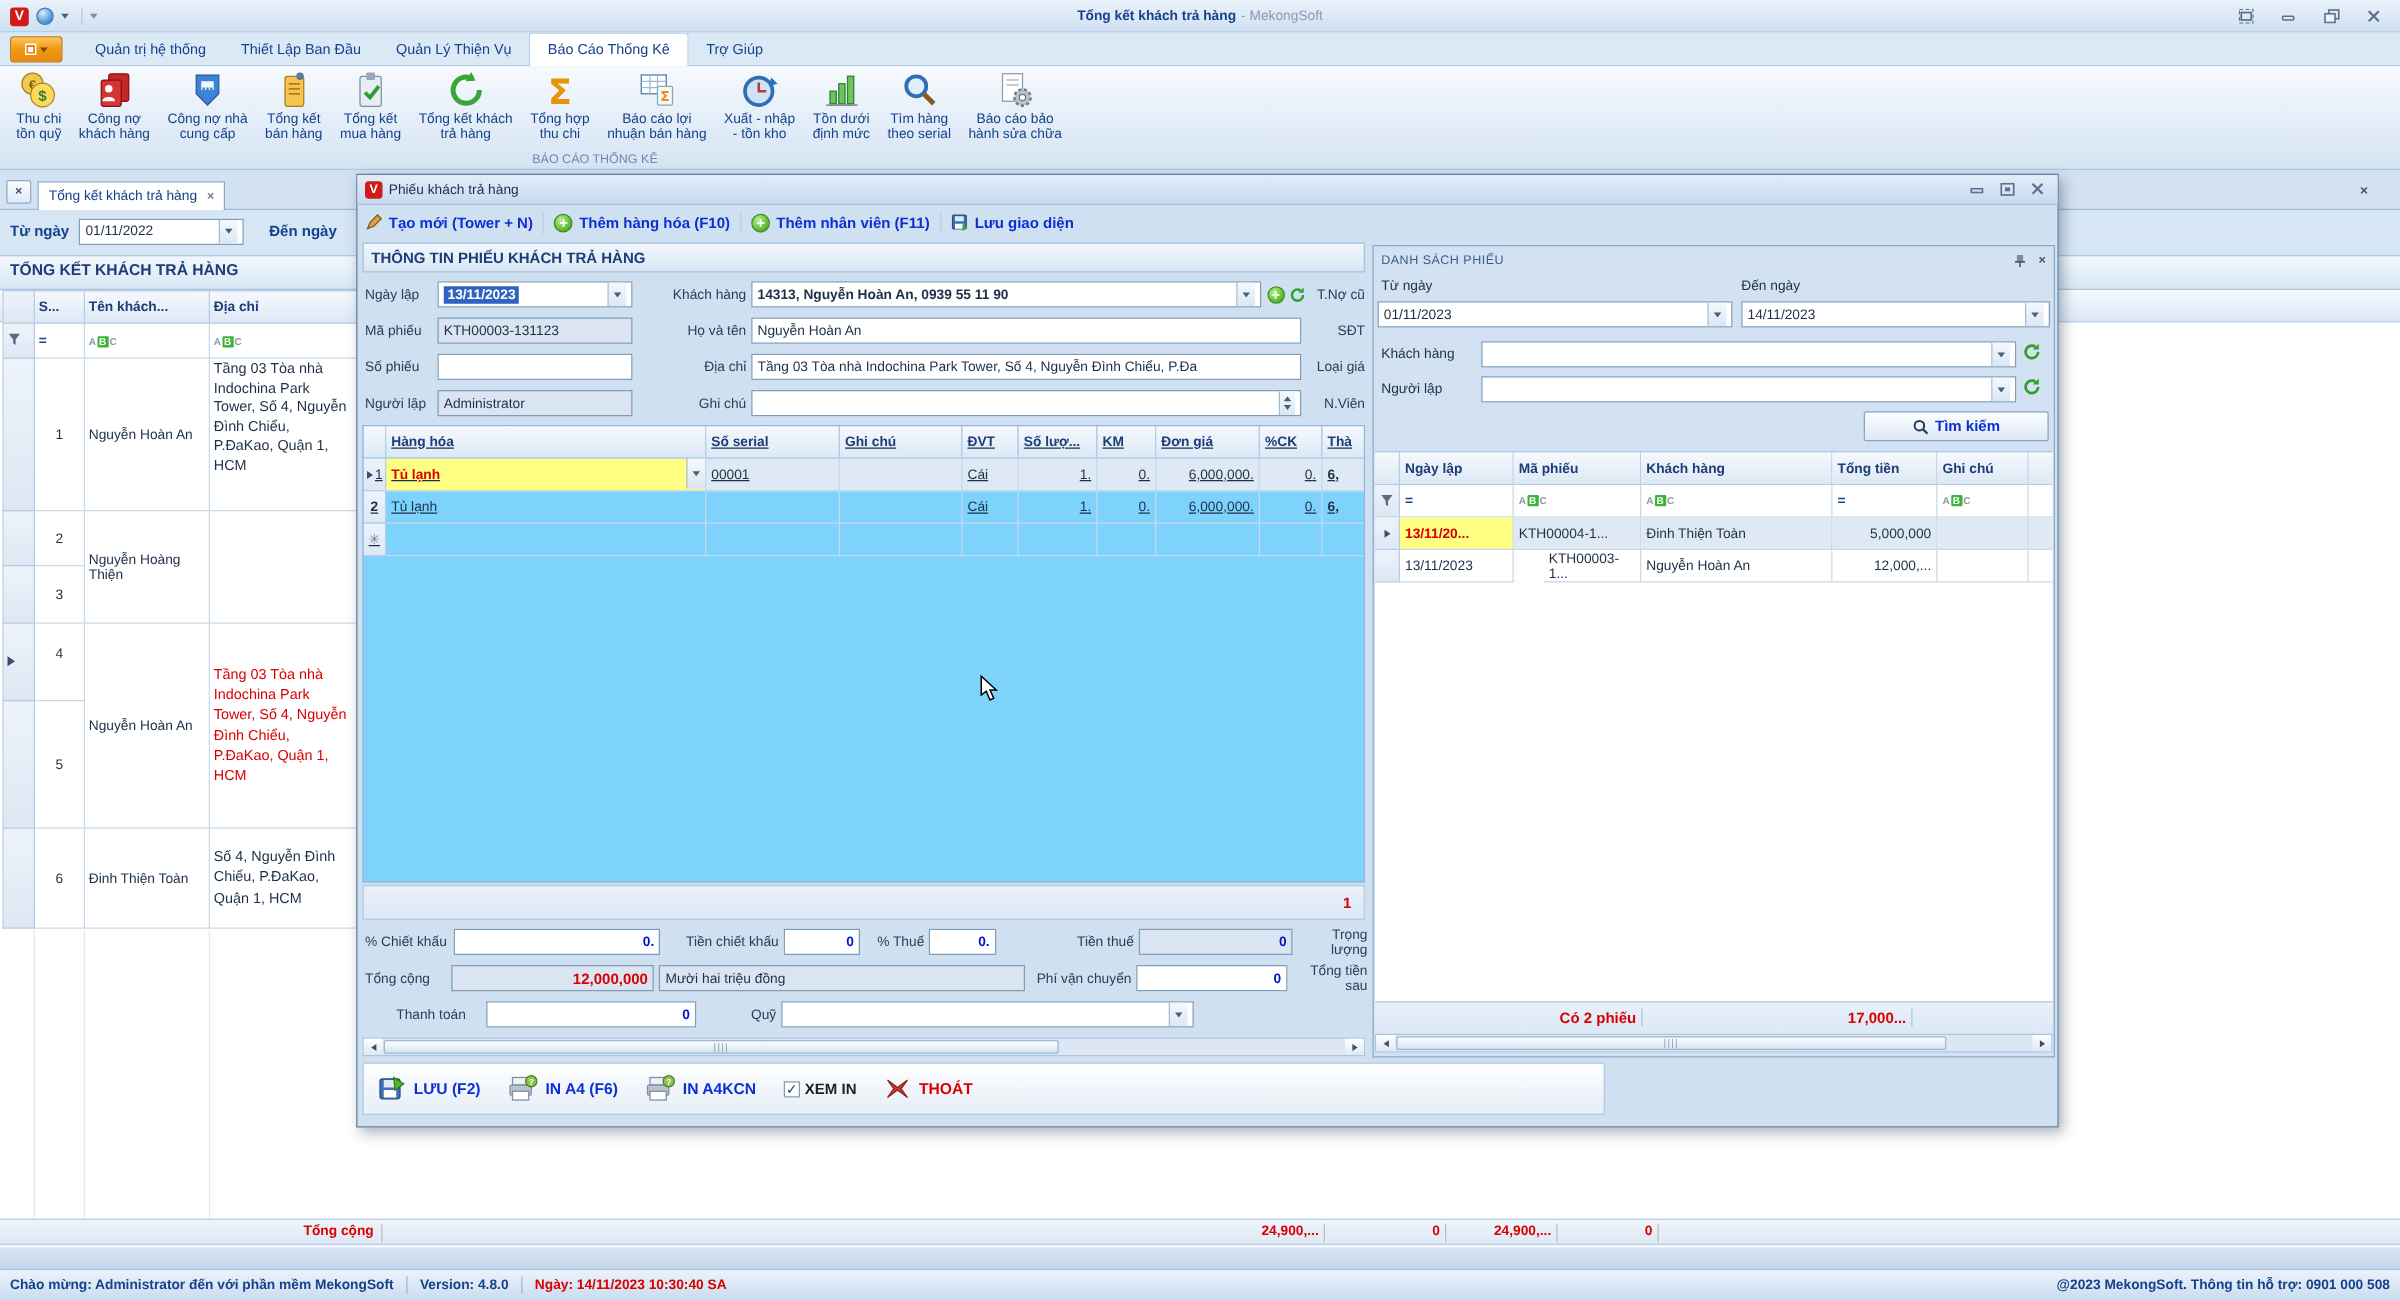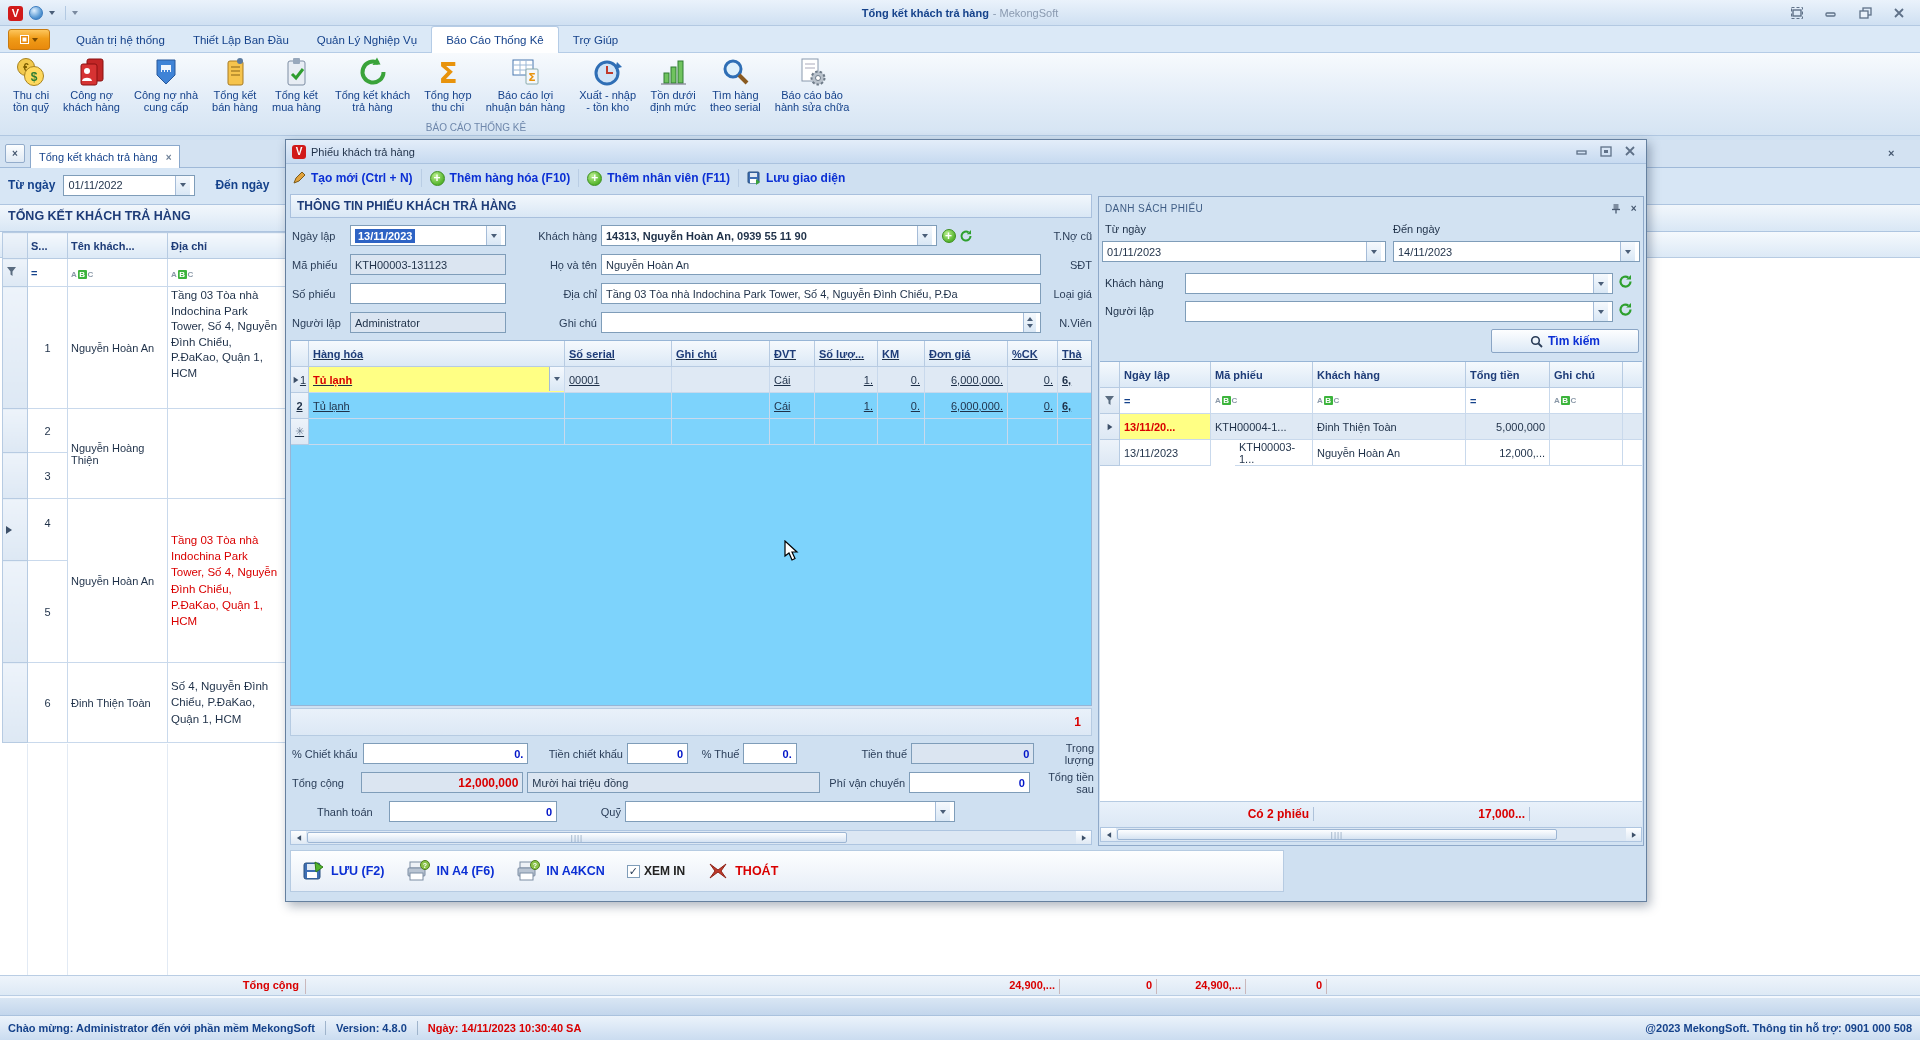--- a/index.html
+++ b/index.html
@@ -134,21 +134,21 @@
 </div>
 
 <div class="abs tabrow">
   <div class="appbtn">
       <span class="grid-ico"></span>
       <span class="caret-d"></span>
     </div>
   <div class="rtabs">
     <div class="rtab">Quản trị hệ thống</div>
     <div class="rtab">Thiết Lập Ban Đầu</div>
-    <div class="rtab">Quản Lý Nghiệp Vụ</div>
+    <div class="rtab">Quản Lý Thiện Vụ</div>
     <div class="rtab active">Báo Cáo Thống Kê</div>
     <div class="rtab">Trợ Giúp</div>
   </div>
 </div>
 
 <div class="abs ribbon">
   <div class="ribbon-items">
     <div class="ritem">
       <span class="ico"><svg viewBox="0 0 32 32" width="32" height="32">
             <circle cx="11" cy="11" r="8.5" fill="#f2c94c" stroke="#a8831f"></circle>
@@ -387,21 +387,21 @@
           <path d="M2 1l8 8M10 1l-8 8" stroke="#5f7188" stroke-width="1.8"></path>
         </svg>
     </span>
   </div>
 
   <div class="dlg-toolbar">
     <span class="flex" style="gap:5px;">
       <svg width="14" height="14">
           <path d="M2 12l2-5 6-6 3 3-6 6z" fill="#e2a33c" stroke="#7a5a1a"></path>
         </svg>
-      <span>Tạo mới (Ctrl + N)</span>
+      <span>Tạo mới (Tower + N)</span>
     </span>
     <span class="tsep"></span>
     <span class="flex" style="gap:5px;">
       <span class="plus-ico">+</span>
       <span>Thêm hàng hóa (F10)</span>
     </span>
     <span class="tsep"></span>
     <span class="flex" style="gap:5px;">
       <span class="plus-ico">+</span>
       <span>Thêm nhân viên (F11)</span>
@@ -422,21 +422,21 @@
 
   <div class="frow" style="top:84px;">
     <span class="flabel" style="width:58px;">Ngày lập</span>
     <span class="inp" style="width:156px;">
       <span style="background:#2e63c4; color:#fff; font-weight:bold; padding:1px 3px;">13/11/2023</span>
       <span class="ddbtn">
           <span class="caret-d"></span>
         </span>
     </span>
     <span class="flabel" style="width:82px; text-align:right; margin-left:9px;">Khách hàng</span>
-    <span class="inp" style="width:336px; margin-left:4px; font-weight:bold;">
+    <span class="inp" style="width:408px; margin-left:4px; font-weight:bold;">
       <span>14313, Nguyễn Hoàn An, 0939 55 11 90</span>
       <span class="ddbtn">
           <span class="caret-d"></span>
         </span>
     </span>
     <span class="iconbtn16" style="margin-left:3px;">
         <span class="plus-ico" style="width:14px;height:14px;">+</span>
       </span>
     <span class="iconbtn16">
         <svg width="14" height="14">

